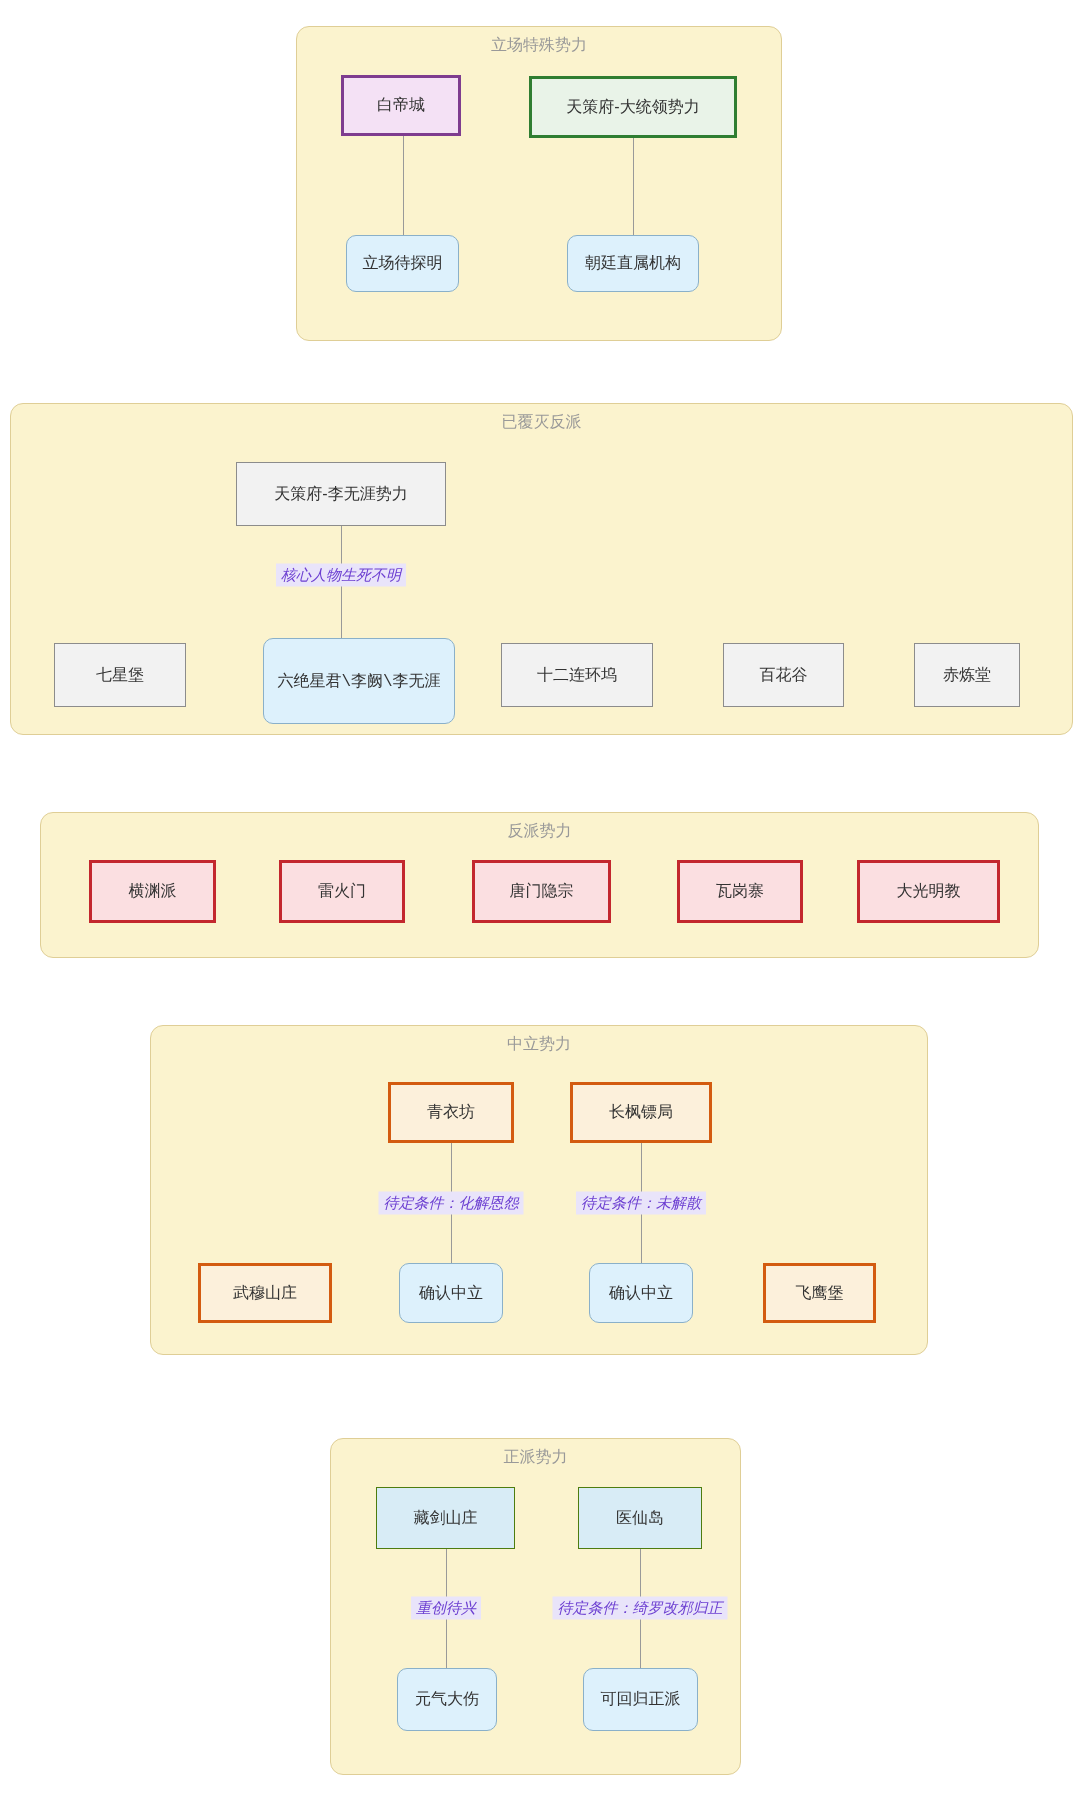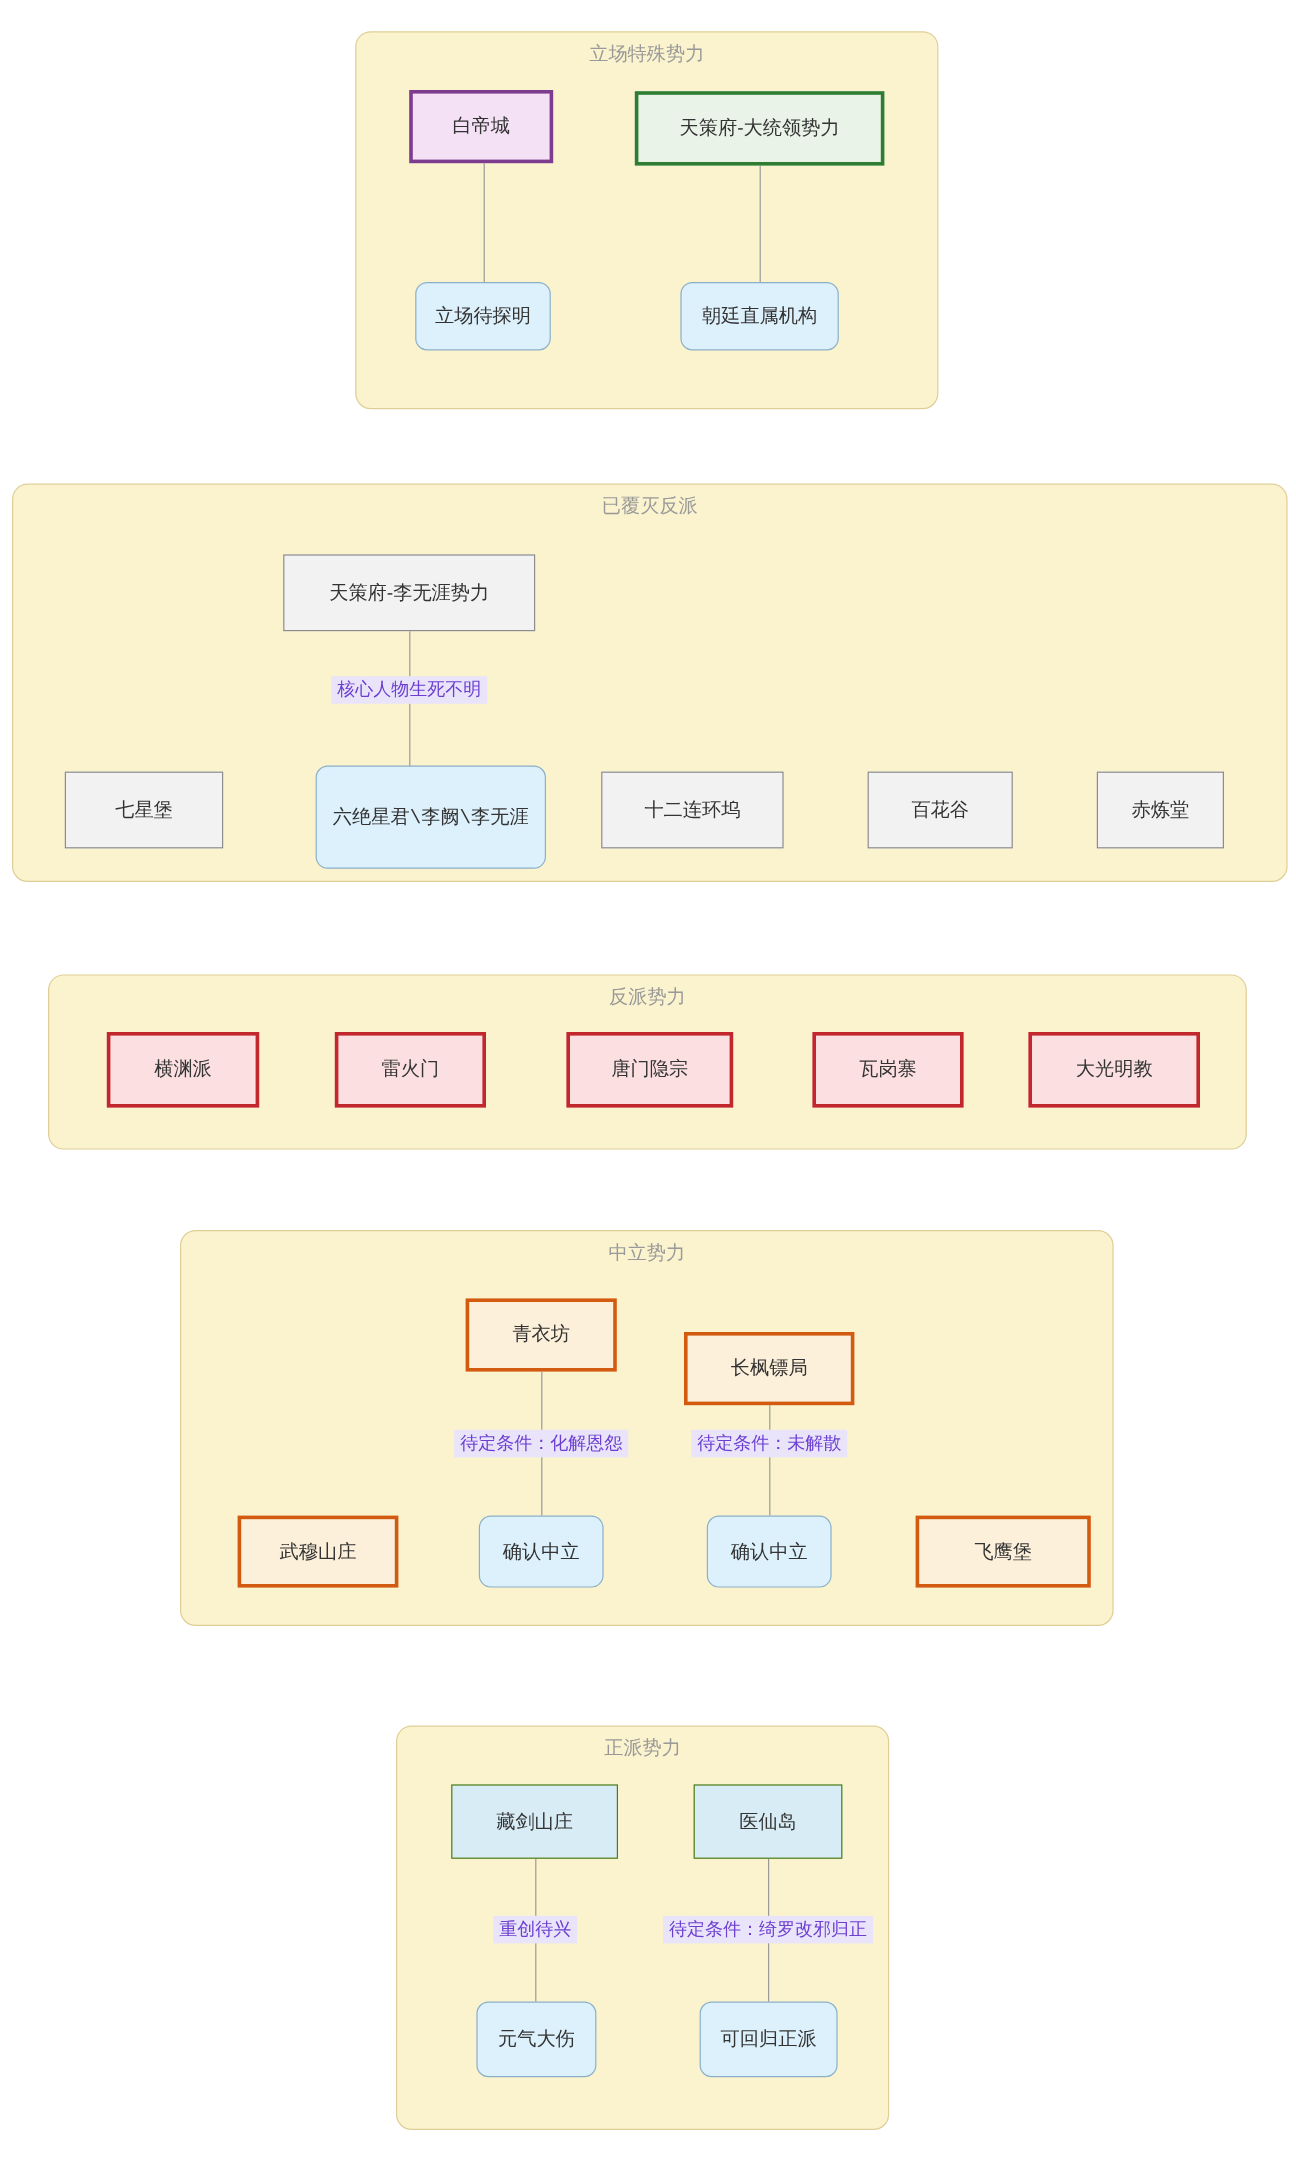--- a/index.html
+++ b/index.html
@@ -55,20 +55,21 @@
   }
   .edge-label {
     position: absolute;
     transform: translate(-50%, -50%);
     background: #E9E4FA;
     color: #6C3FD1;
     font-size: 15px;
     padding: 2px 5px;
     white-space: nowrap;
     z-index: 3;
+    font-style: italic;
   }
 
   
   .c1 { left: 296px; top: 26px; width: 486px; height: 315px; }
   .n1 { left: 44px;  top: 48px;  width: 120px; height: 61px; }
   .n2 { left: 232px; top: 49px;  width: 208px; height: 62px; }
   .n3 { left: 49px;  top: 208px; width: 113px; height: 57px; }
   .n4 { left: 270px; top: 208px; width: 132px; height: 57px; }
   .e1 { left: 106px; top: 109px; height: 99px; }
   .e2 { left: 336px; top: 111px; height: 97px; }
@@ -88,29 +89,29 @@
   .c3  { left: 40px;  top: 812px; width: 999px; height: 146px; }
   .n11 { left: 48px;  top: 47px; width: 127px; height: 63px; }
   .n12 { left: 238px; top: 47px; width: 126px; height: 63px; }
   .n13 { left: 431px; top: 47px; width: 139px; height: 63px; }
   .n14 { left: 636px; top: 47px; width: 126px; height: 63px; }
   .n15 { left: 816px; top: 47px; width: 143px; height: 63px; }
 
   
   .c4  { left: 150px; top: 1025px; width: 778px; height: 330px; }
   .n16 { left: 237px; top: 56px;  width: 126px; height: 61px; }
-  .n17 { left: 419px; top: 56px;  width: 142px; height: 61px; margin-top: 28px; }
+  .n17 { left: 419px; top: 56px;  width: 142px; height: 61px; }
   .e4  { left: 300px; top: 117px; height: 120px; }
   .e5  { left: 490px; top: 117px; height: 120px; }
   .l2  { left: 300px; top: 177px; }
   .l3  { left: 490px; top: 177px; }
   .n18 { left: 47px;  top: 237px; width: 134px; height: 60px; }
   .n19 { left: 248px; top: 237px; width: 104px; height: 60px; }
   .n20 { left: 438px; top: 237px; width: 104px; height: 60px; }
-  .n21 { left: 612px; top: 237px; width: 146px; height: 60px; }
+  .n21 { left: 612px; top: 237px; width: 113px; height: 60px; }
 
   
   .c5  { left: 330px; top: 1438px; width: 411px; height: 337px; }
   .n22 { left: 45px;  top: 48px;  width: 139px; height: 62px; }
   .n23 { left: 247px; top: 48px;  width: 124px; height: 62px; }
   .e6  { left: 115px; top: 110px; height: 119px; }
   .e7  { left: 309px; top: 110px; height: 119px; }
   .l4  { left: 115px; top: 169px; }
   .l5  { left: 309px; top: 169px; }
   .n24 { left: 66px;  top: 229px; width: 100px; height: 63px; }

